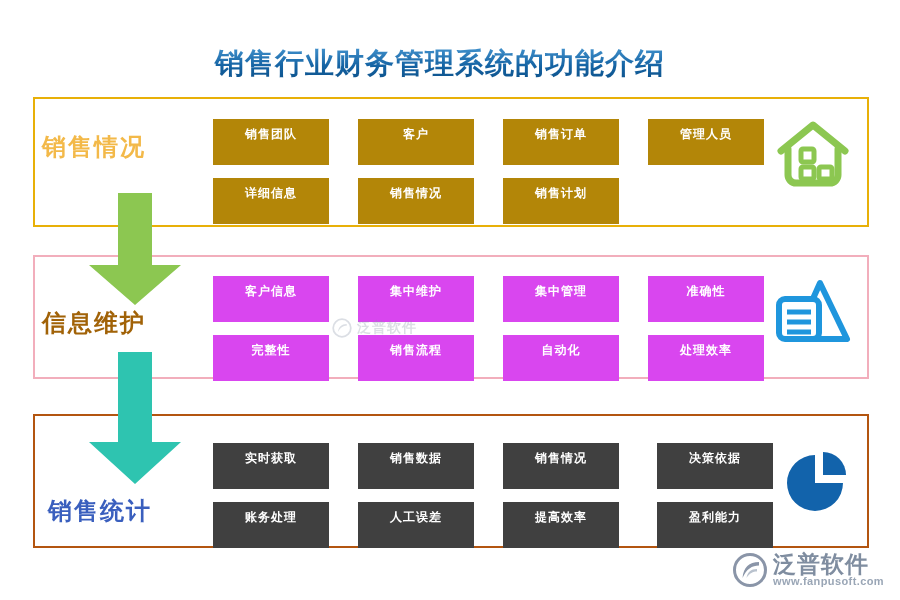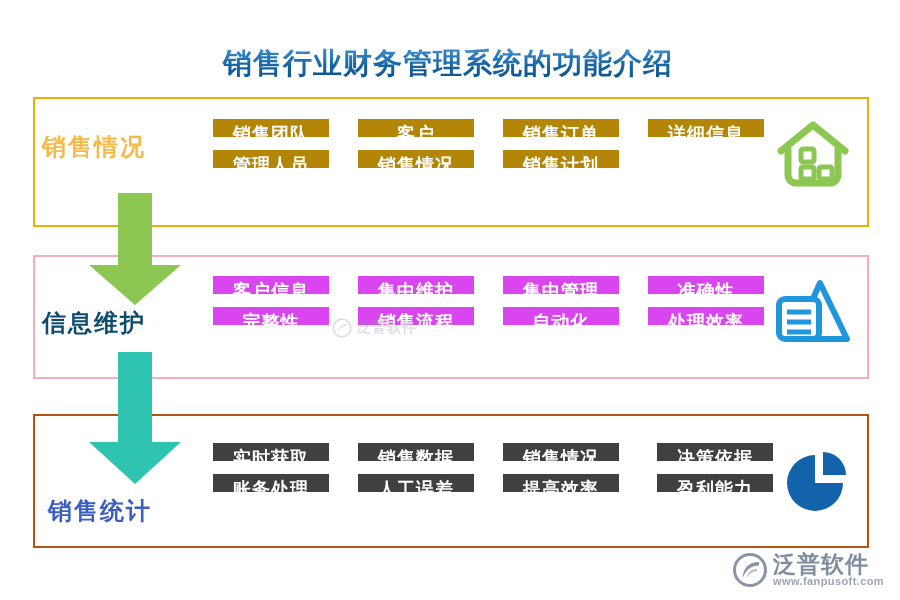--- a/index.html
+++ b/index.html
@@ -12,21 +12,21 @@
     background: #ffffff;
     font-family: "Liberation Sans", "DejaVu Sans", sans-serif;
     overflow: hidden;
     position: relative;
   }
 
   
   .page-title {
     position: absolute;
     top: 44px;
-    left: 8px;
+    left: 0;
     width: 880px;
     text-align: center;
     font-size: 29px;
     font-weight: bold;
     letter-spacing: 1px;
     color: #1f6fb2;
     background: linear-gradient(180deg, #4a9ad4 0%, #1463a3 55%, #0d4e85 100%);
     -webkit-background-clip: text;
     background-clip: text;
     -webkit-text-fill-color: transparent;
@@ -47,40 +47,40 @@
 
   
   .sec-label {
     position: absolute;
     font-size: 24px;
     font-weight: bold;
     letter-spacing: 2px;
     white-space: nowrap;
   }
   .sec-label.l1 { left: 7px;  top: 32px; color: #f3b949; }
-  .sec-label.l2 { left: 7px;  top: 50px; color: #0c4a6e; }
+  .sec-label.l2 { left: 7px;  top: 50px; color: #a16207; }
   .sec-label.l3 { left: 13px; top: 79px; color: #3a5fbe; }
 
   
   .tag-grid {
     position: absolute;
     display: grid;
     grid-template-columns: repeat(4, 116px);
     column-gap: 29px;
     row-gap: 13px;
   }
   .section.s1 .tag-grid { left: 178px; top: 20px; }
   .section.s2 .tag-grid { left: 178px; top: 19px; }
   .section.s3 .tag-grid { left: 178px; top: 27px; }
 
   .tag {
-    height: 18px;
+    height: 46px;
     line-height: 30px;
     text-align: center;
-    font-size: 18px;
+    font-size: 12px;
     font-weight: bold;
     color: #ffffff;
     letter-spacing: 1px;
     white-space: nowrap;
     user-select: none;
   }
   .tag.gold  { background: #b38608; }
   .tag.cyan  { background: #d946ef; }
   .tag.royal { background: #404040; }
 
@@ -155,22 +155,22 @@
 
 <div class="page-title">销售行业财务管理系统的功能介绍</div>
 
 <div class="section s1">
   <div class="sec-label l1">销售情况</div>
 
   <div class="tag-grid">
     <div class="tag gold">销售团队</div>
     <div class="tag gold">客户</div>
     <div class="tag gold">销售订单</div>
+    <div class="tag gold">管理人员</div>
     <div class="tag gold">详细信息</div>
-    <div class="tag gold">管理人员</div>
     <div class="tag gold">销售情况</div>
     <div class="tag gold">销售计划</div>
   </div>
 
   <div class="sec-icon i1">
     <svg viewBox="0 0 80 78" xmlns="http://www.w3.org/2000/svg">
       <path d="M8 34 L40 8 L72 34" fill="none" stroke="#8cc751" stroke-width="7" stroke-linecap="round" stroke-linejoin="round"></path>
       <path d="M15 32 L15 58 a8 8 0 0 0 8 8 L57 66 a8 8 0 0 0 8 -8 L65 32" fill="none" stroke="#8cc751" stroke-width="7" stroke-linecap="round" stroke-linejoin="round"></path>
       <rect x="28" y="32" width="13" height="13" rx="2" fill="none" stroke="#8cc751" stroke-width="5"></rect>
       <rect x="28" y="50" width="13" height="12" rx="2" fill="none" stroke="#8cc751" stroke-width="5"></rect>

